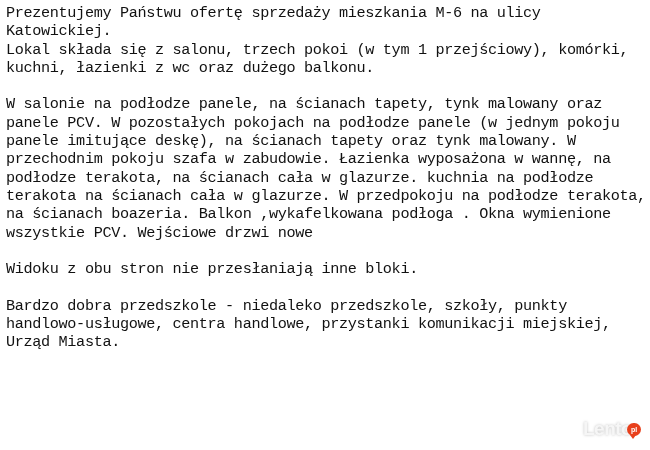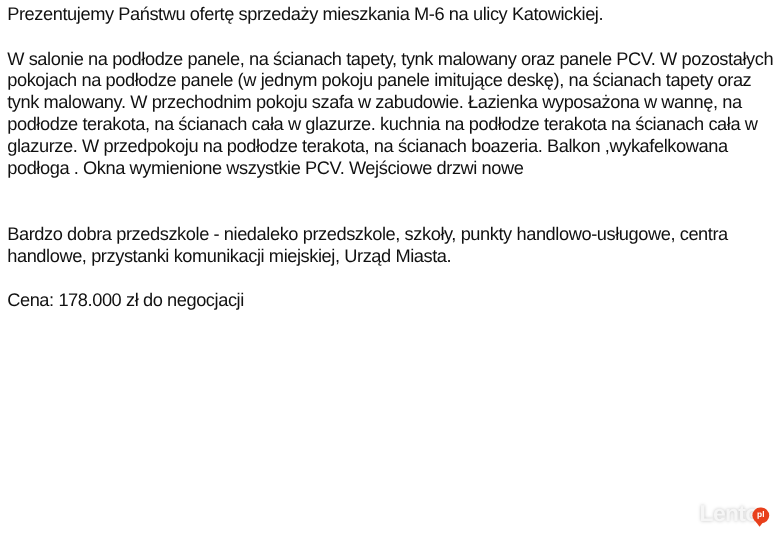--- a/index.html
+++ b/index.html
@@ -1,19 +1,19 @@
 <!DOCTYPE html>
 <html><head>
 <meta charset="utf-8">
 <style>
   html, body { margin: 0; padding: 0; background: #ffffff; }
   body { width: 650px; height: 450px; position: relative; overflow: hidden; }
   .doc {
     position: absolute; left: 6px; top: 4px; width: 640px;
-    font-family: Liberation Sans, sans-serif;
+    font-family: Liberation Mono, monospace;
     font-size: 15.2px; line-height: 18.3px; color: #111111;
     letter-spacing: -0.35px;
   }
   .doc p { margin: 0; }
   .gap { height: 18.3px; }
   .watermark {
     position: absolute; left: 583px; top: 418px;
     font-family: "Liberation Sans", sans-serif; font-weight: bold;
     font-size: 19px; color: #f6f6f6; letter-spacing: -0.5px;
     text-shadow: 0 0 3px rgba(0,0,0,0.25);
@@ -28,23 +28,24 @@
     content: ""; position: absolute; left: 3px; bottom: -3px;
     border-left: 3px solid transparent; border-right: 3px solid transparent;
     border-top: 4px solid #e8401c;
   }
 </style>
 </head>
 <body>
 
 <div class="doc">
   <p>Prezentujemy Państwu ofertę sprzedaży mieszkania M-6 na ulicy Katowickiej.</p>
+  <p style="width:630px">Lokal składa się z salonu, trzech pokoi (w tym 1 przejściowy), komórki, kuchni, łazienki z wc oraz dużego balkonu.</p>
   <div class="gap"></div>
   <p style="width:640px">W salonie na podłodze panele, na ścianach tapety, tynk malowany oraz panele PCV. W pozostałych pokojach na podłodze panele (w jednym pokoju panele imitujące deskę), na ścianach tapety oraz tynk malowany. W przechodnim pokoju szafa w zabudowie. Łazienka wyposażona w wannę, na podłodze terakota, na ścianach cała w glazurze. kuchnia na podłodze terakota na ścianach cała w glazurze. W przedpokoju na podłodze terakota, na ścianach boazeria. Balkon ,wykafelkowana podłoga . Okna wymienione wszystkie PCV. Wejściowe drzwi nowe</p>
   <div class="gap"></div>
+  <p>Widoku z obu stron nie przesłaniają inne bloki.</p>
   <div class="gap"></div>
   <p style="width:630px">Bardzo dobra przedszkole - niedaleko przedszkole, szkoły, punkty handlowo-usługowe, centra handlowe, przystanki komunikacji miejskiej, Urząd Miasta.</p>
   <div class="gap"></div>
-  <p>Cena: 178.000 zł do negocjacji</p>
 </div>
 
 <div class="watermark">Lento</div>
 <div class="badge">pl</div>
 
 </body></html>

